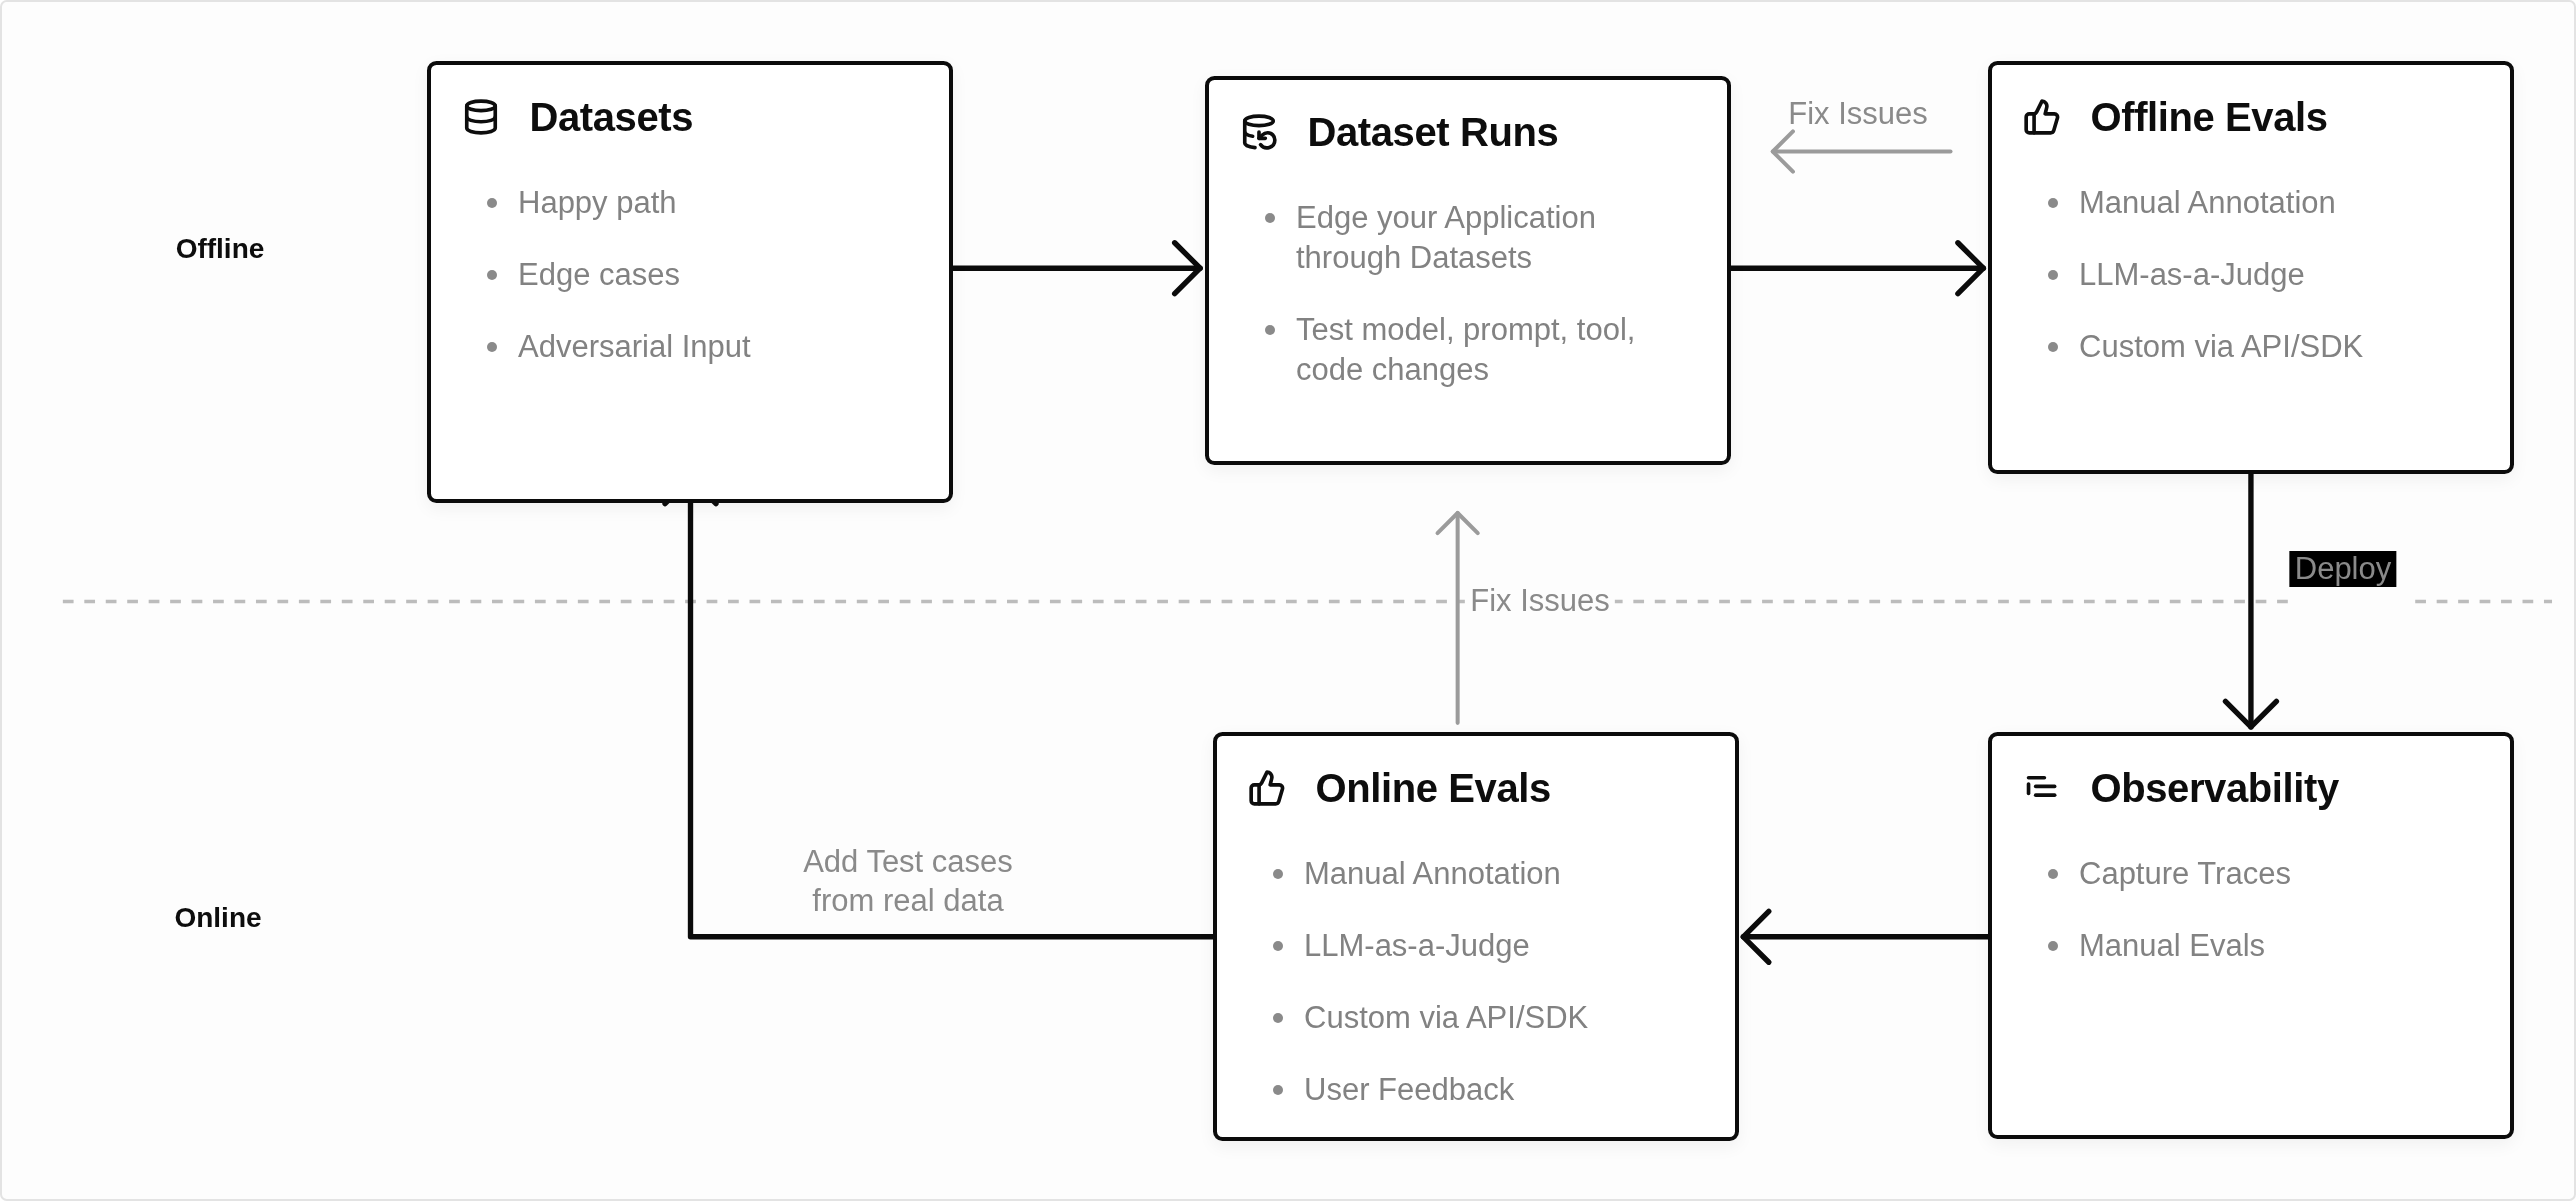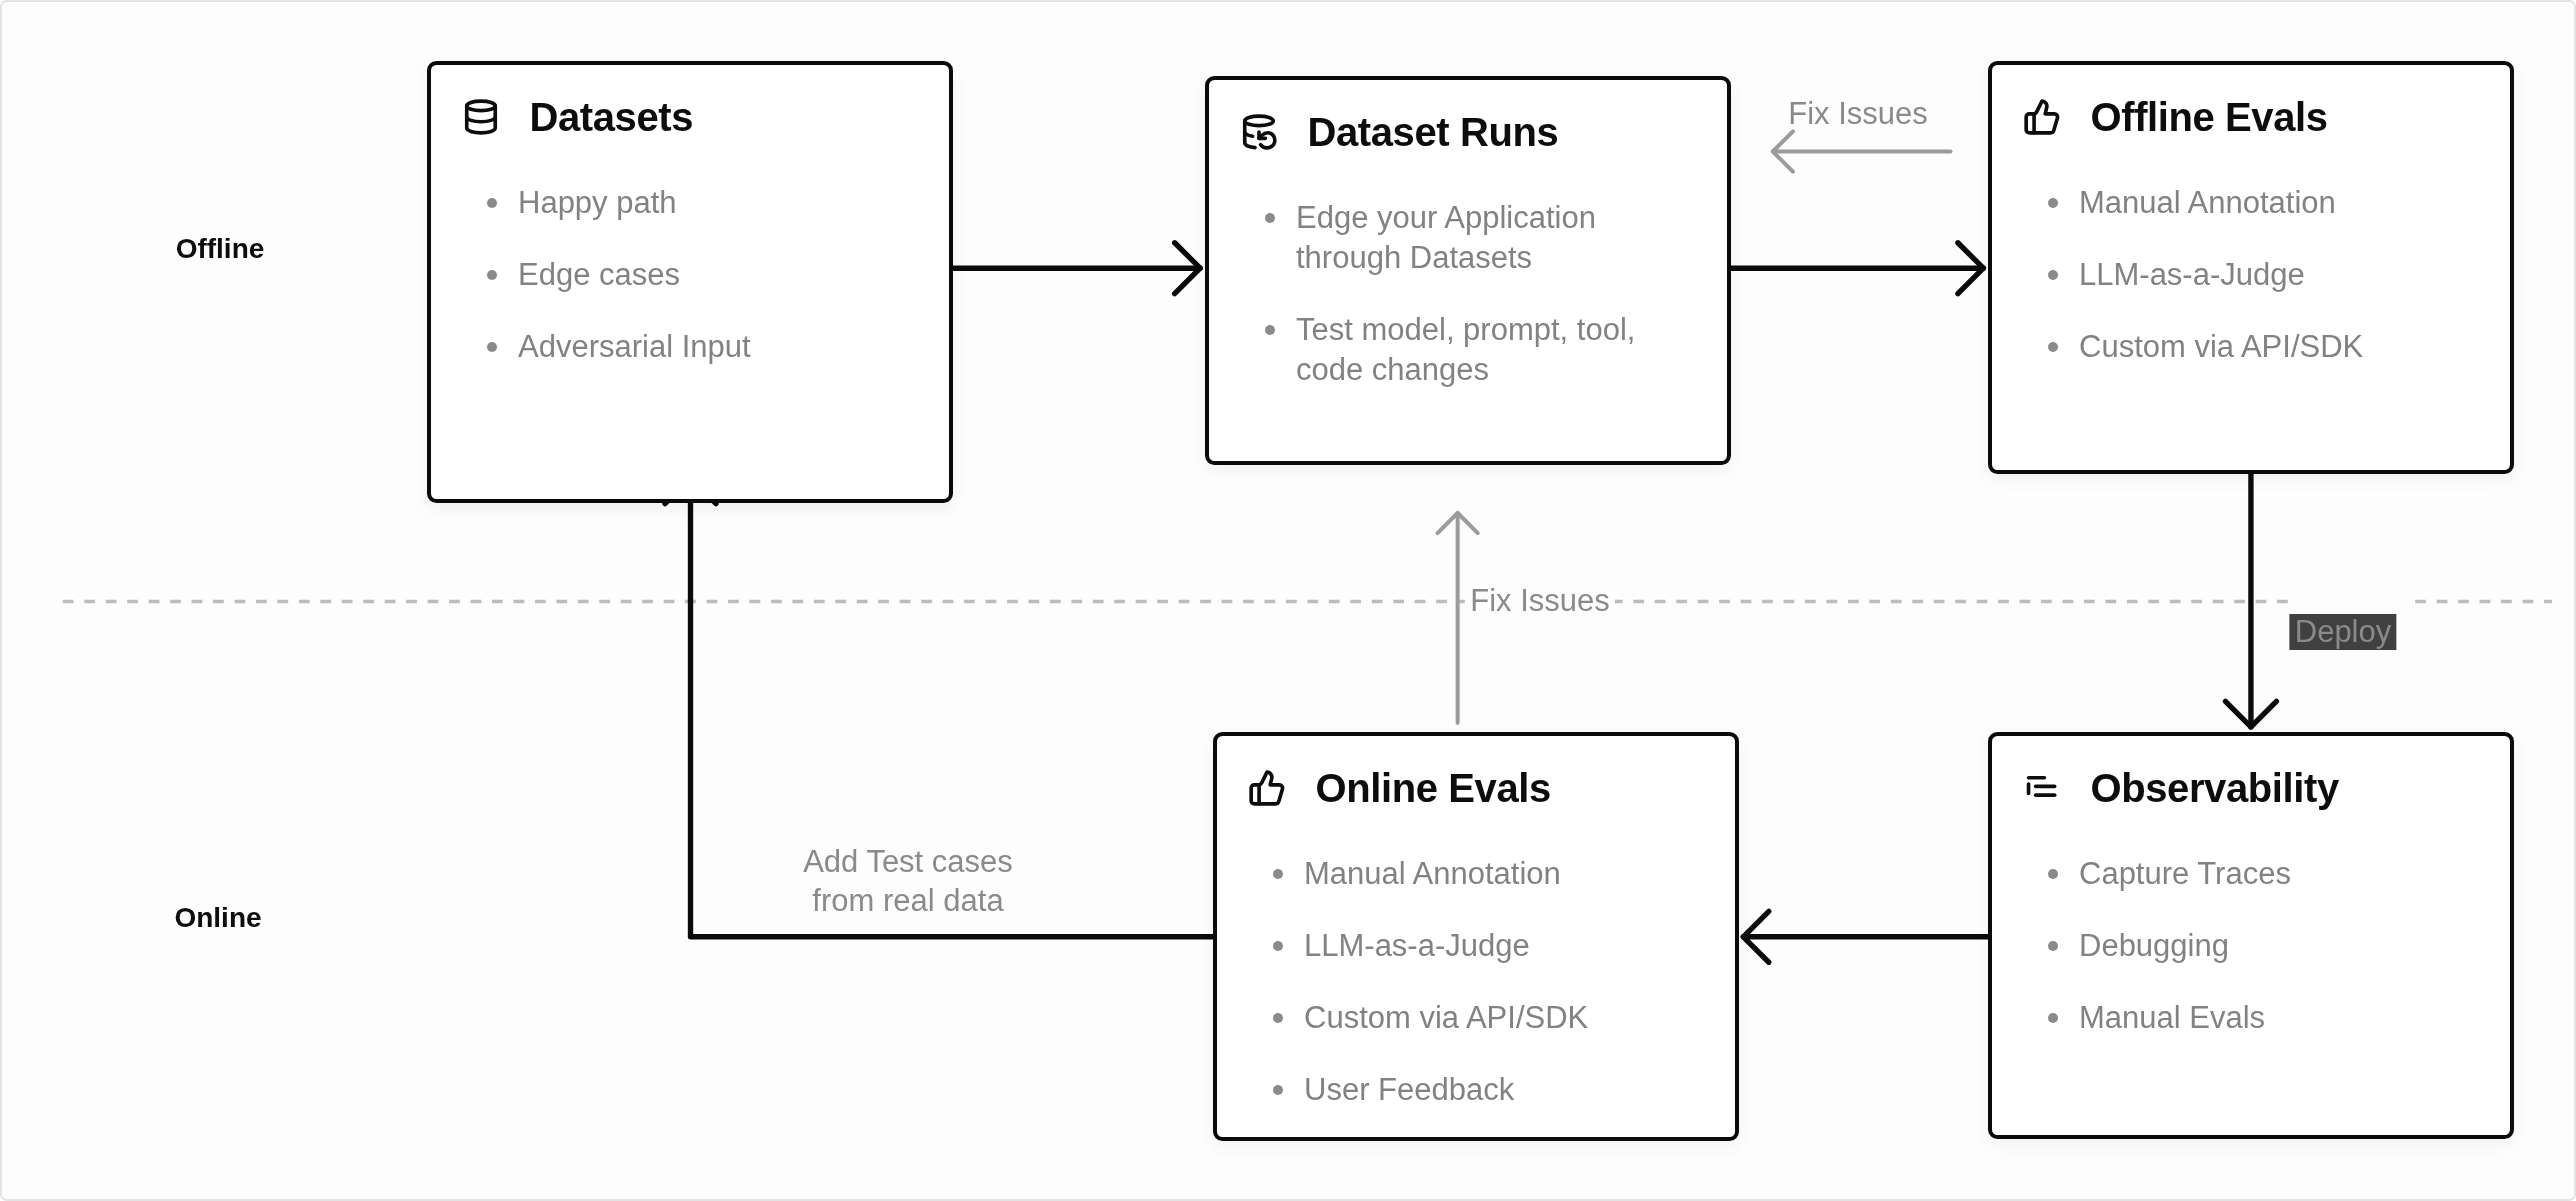--- a/index.html
+++ b/index.html
@@ -35,21 +35,21 @@
     transform:translate(-50%,-50%);
   }
   #zone-offline{left:218px;top:247px;}
   #zone-online{left:216px;top:916px;}
   .conn-label{
     position:absolute;font-size:31px;color:#8a8a8a;white-space:nowrap;
     transform:translate(-50%,-50%);
   }
   #label-fix-top{left:1856px;top:112px;}
   #label-fix-mid{left:1538px;top:599px;background:#fdfdfd;padding:0 5.4px;}
-  #label-deploy{left:2341px;top:630px;background:#404040;padding:0 5.4px;}
+  #label-deploy{left:2341px;top:567px;background:#000000;padding:0 5.4px;}
   #label-add-test{left:906px;top:879px;text-align:center;line-height:39px;}
 </style>
 </head>
 <body>
 
 <div class="canvas">
 
   <svg class="arrow-layer" viewBox="0 0 3840 1791" xmlns="http://www.w3.org/2000/svg">
 
     <g stroke="#bcbcbc" stroke-width="5" fill="none">
@@ -173,19 +173,18 @@
       <svg viewBox="0 0 24 24" fill="none" stroke="currentColor" stroke-width="2.3" stroke-linecap="round" stroke-linejoin="round">
         <path d="M3.5 5.5h10"></path>
         <path d="M3.5 9.5v6"></path>
         <path d="M8 11h12"></path>
         <path d="M8 16.5h12"></path>
       </svg>
       <span class="box-title">Observability</span>
     </div>
     <ul>
       <li>Capture Traces</li>
-      <li>Debugging</li>
       <li>Manual Evals</li>
     </ul>
   </div>
 
 </div>
 
 
 </body></html>

